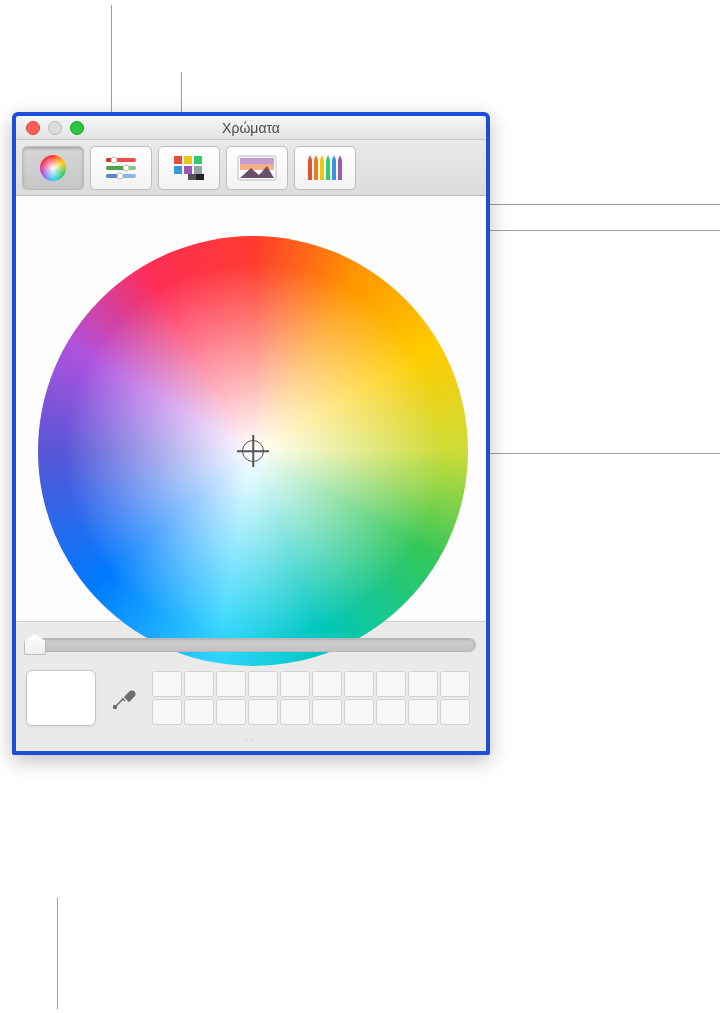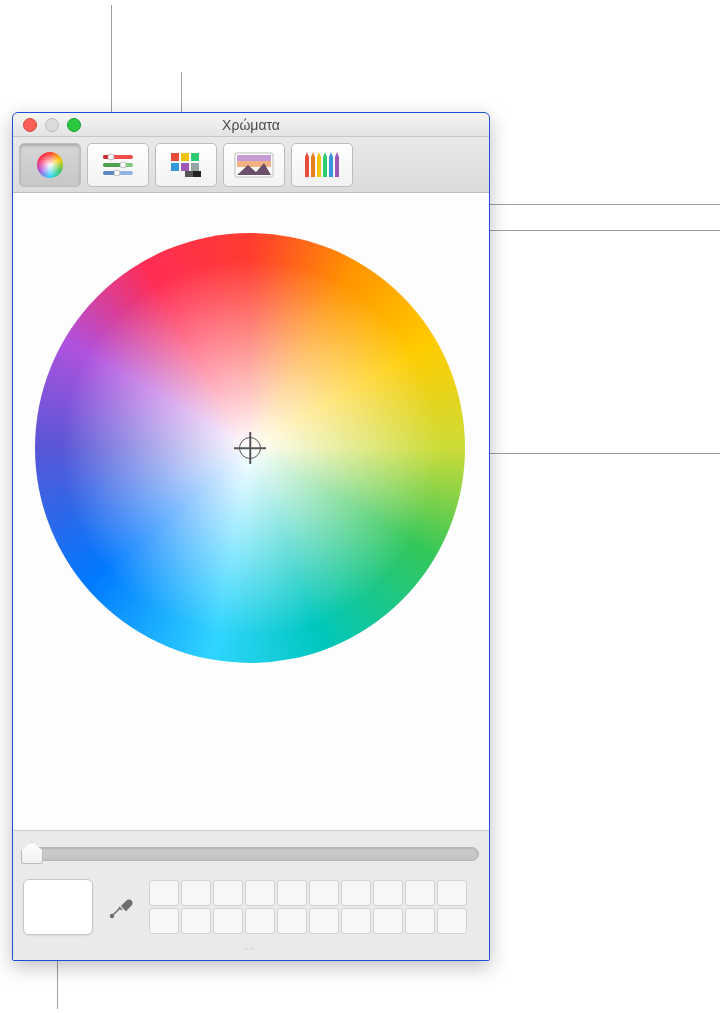--- a/index.html
+++ b/index.html
@@ -17,23 +17,23 @@
     position: absolute;
     background: #9e9e9e;
     pointer-events: none;
   }
 
   .window {
     position: absolute;
     left: 12px;
     top: 112px;
     width: 478px;
-    height: 849px;
+    height: 643px;
     background: #ececec;
-    border: 1px solid #1d4ed8;
+    border: 4px solid #1d4ed8;
     box-shadow: 0 6px 20px rgba(0,0,0,0.25);
     border-radius: 6px 6px 2px 2px;
     display: flex;
     flex-direction: column;
   }
 
   
   .titlebar {
     height: 24px;
     background: linear-gradient(#f6f6f6, #e3e3e3);

